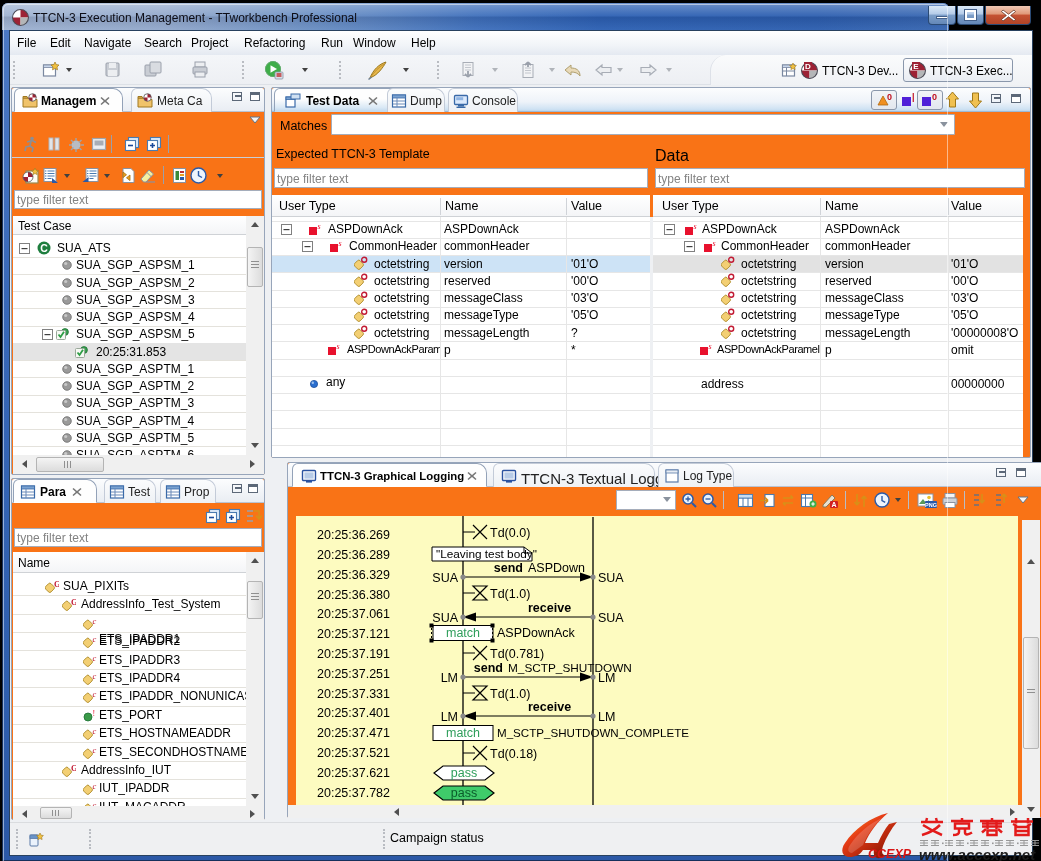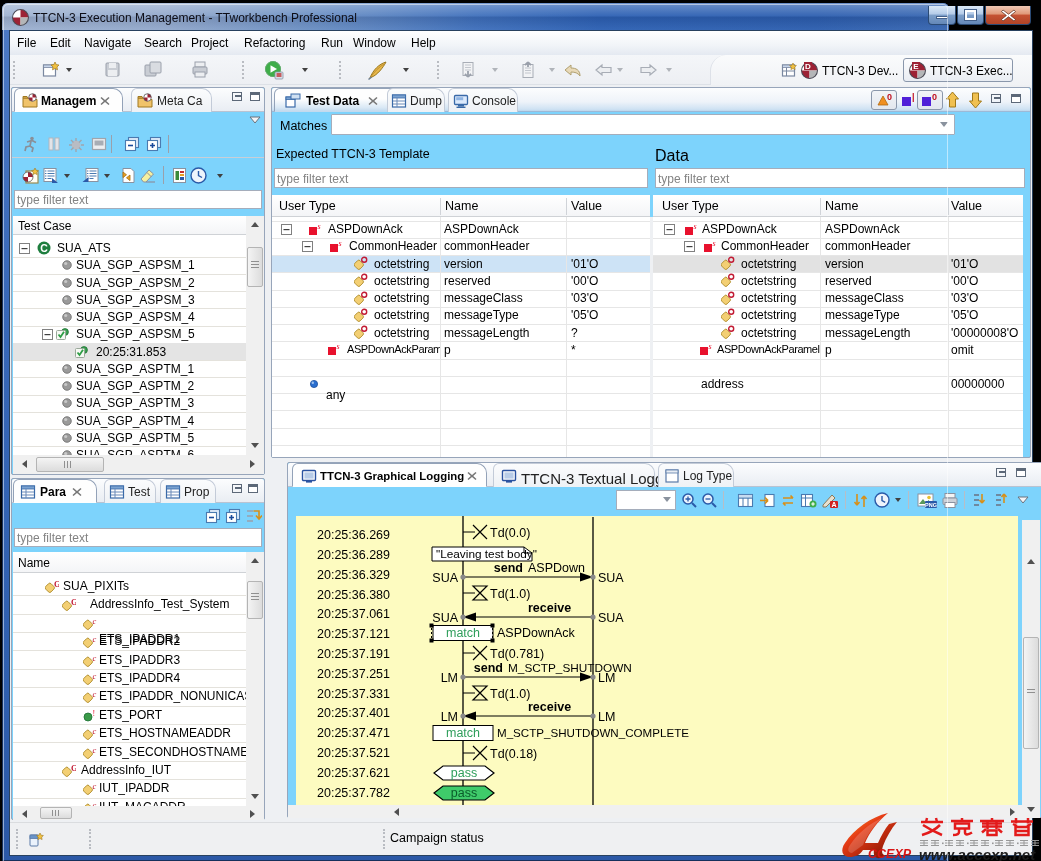--- a/index.html
+++ b/index.html
@@ -28,21 +28,21 @@
   #client { position:absolute; left:7px; top:27px; width:1024px; height:826px;
     background:#eef0f3; border:1px solid #28415f; }
   #menubar { position:absolute; left:0; top:0; width:1022px; height:24px;
     background:linear-gradient(#ffffff,#f1f4f8 60%,#e4e9f1); }
   .menu-item { position:absolute; top:5px; font-size:12px; color:#000; }
   #toolbar { position:absolute; left:0; top:24px; width:1022px; height:30px;
     background:linear-gradient(#f4f6f9,#edeff3); border-bottom:1px solid #dde1e7; }
   #statusbar { position:absolute; left:0; top:791px; width:1022px; height:33px;
     background:#eff0f2; border-top:1px solid #dadcdf; }
   
-  .panel { position:absolute; background:#7dd3fc; border:1px solid #97a5ba; border-radius:2px;padding-left:38px; }
+  .panel { position:absolute; background:#f97316; border:1px solid #97a5ba; border-radius:2px;padding-left:38px; }
   .tabbar { position:absolute; left:0; top:0; width:100%; height:24px;
     background:linear-gradient(#fcfdfe,#e9edf3); border-bottom:1px solid #b9c3d2; border-radius:2px 2px 0 0;}
   .tab { position:absolute; top:0; height:24px; font-size:12px; }
   .tab.active { background:#fefefe; border:1px solid #93a2b8; border-bottom:1px solid #fefefe;
     border-radius:6px 10px 0 0; font-weight:bold; }
   .tab.inactive { background:linear-gradient(#fbfcfd,#eef1f5); border:1px solid #c3cbd8;
     border-bottom:none; border-radius:6px 10px 0 0; color:#222; }
   .tablabel { position:absolute; top:5px; white-space:nowrap; }
   .minmax { position:absolute; width:10px; height:9px; }
   .filter { position:absolute; background:#fff; border:1px solid #a5adbb; font-size:12px;
@@ -518,21 +518,21 @@
         </div>
       <div id="ptree" class="abs" style="left:1px;top:94px;width:233px;height:233px;background:#fff;overflow:hidden;">
         <svg class="abs" style="left:32px;top:6.0px" width="14" height="14">
             <use href="#tagG"></use>
           </svg>
         <div class="trow" style="left:50px;top:6.0px;">SUA_PIXITs</div>
         <div class="grid-h" style="left:0;top:22.2px;width:233px;"></div>
         <svg class="abs" style="left:49px;top:24.4px" width="14" height="14">
             <use href="#tagG"></use>
           </svg>
-        <div class="trow" style="left:68px;top:24.4px;margin-left:9px;">AddressInfo_Test_System</div>
+        <div class="trow" style="left:68px;top:24.4px;">AddressInfo_Test_System</div>
         <div class="grid-h" style="left:0;top:40.6px;width:233px;"></div>
         <svg class="abs" style="left:70px;top:42.8px" width="14" height="14">
             <use href="#tagC"></use>
           </svg>
         <div class="trow" style="left:86px;top:59px;">ETS_IPADDR1</div>
         <div class="grid-h" style="left:0;top:59.0px;width:233px;"></div>
         <svg class="abs" style="left:70px;top:61.2px" width="14" height="14">
             <use href="#tagC"></use>
           </svg>
         <div class="trow" style="left:86px;top:61.2px;">ETS_IPADDR2</div>
@@ -752,21 +752,21 @@
       <div class="trow" style="left:299px;top:237.5px;">?</div>
       <svg class="abs" style="left:55px;top:254.2px" width="14" height="14">
           <use href="#rec-red"></use>
         </svg>
       <div class="trow ffsm" style="left:75px;top:254.8px;width:93px;overflow:hidden;">ASPDownAckParamet</div>
       <div class="trow" style="left:172px;top:254.8px;">p</div>
       <div class="trow" style="left:299px;top:254.8px;">*</div>
       <svg class="abs" style="left:37px;top:290.8px" width="10" height="10">
           <use href="#blue-dot"></use>
         </svg>
-      <div class="trow" style="left:54px;top:300px;">any</div>
+      <div class="trow" style="left:54px;top:287px;">any</div>
       <svg class="abs" style="left:392px;top:135.5px" width="11" height="11">
           <use href="#expander-minus"></use>
         </svg>
       <svg class="abs" style="left:412px;top:133.5px" width="14" height="14">
           <use href="#rec-red"></use>
         </svg>
       <div class="trow" style="left:430px;top:134.0px;">ASPDownAck</div>
       <div class="trow" style="left:553px;top:134.0px;">ASPDownAck</div>
       <svg class="abs" style="left:412px;top:152.8px" width="11" height="11">
           <use href="#expander-minus"></use>

